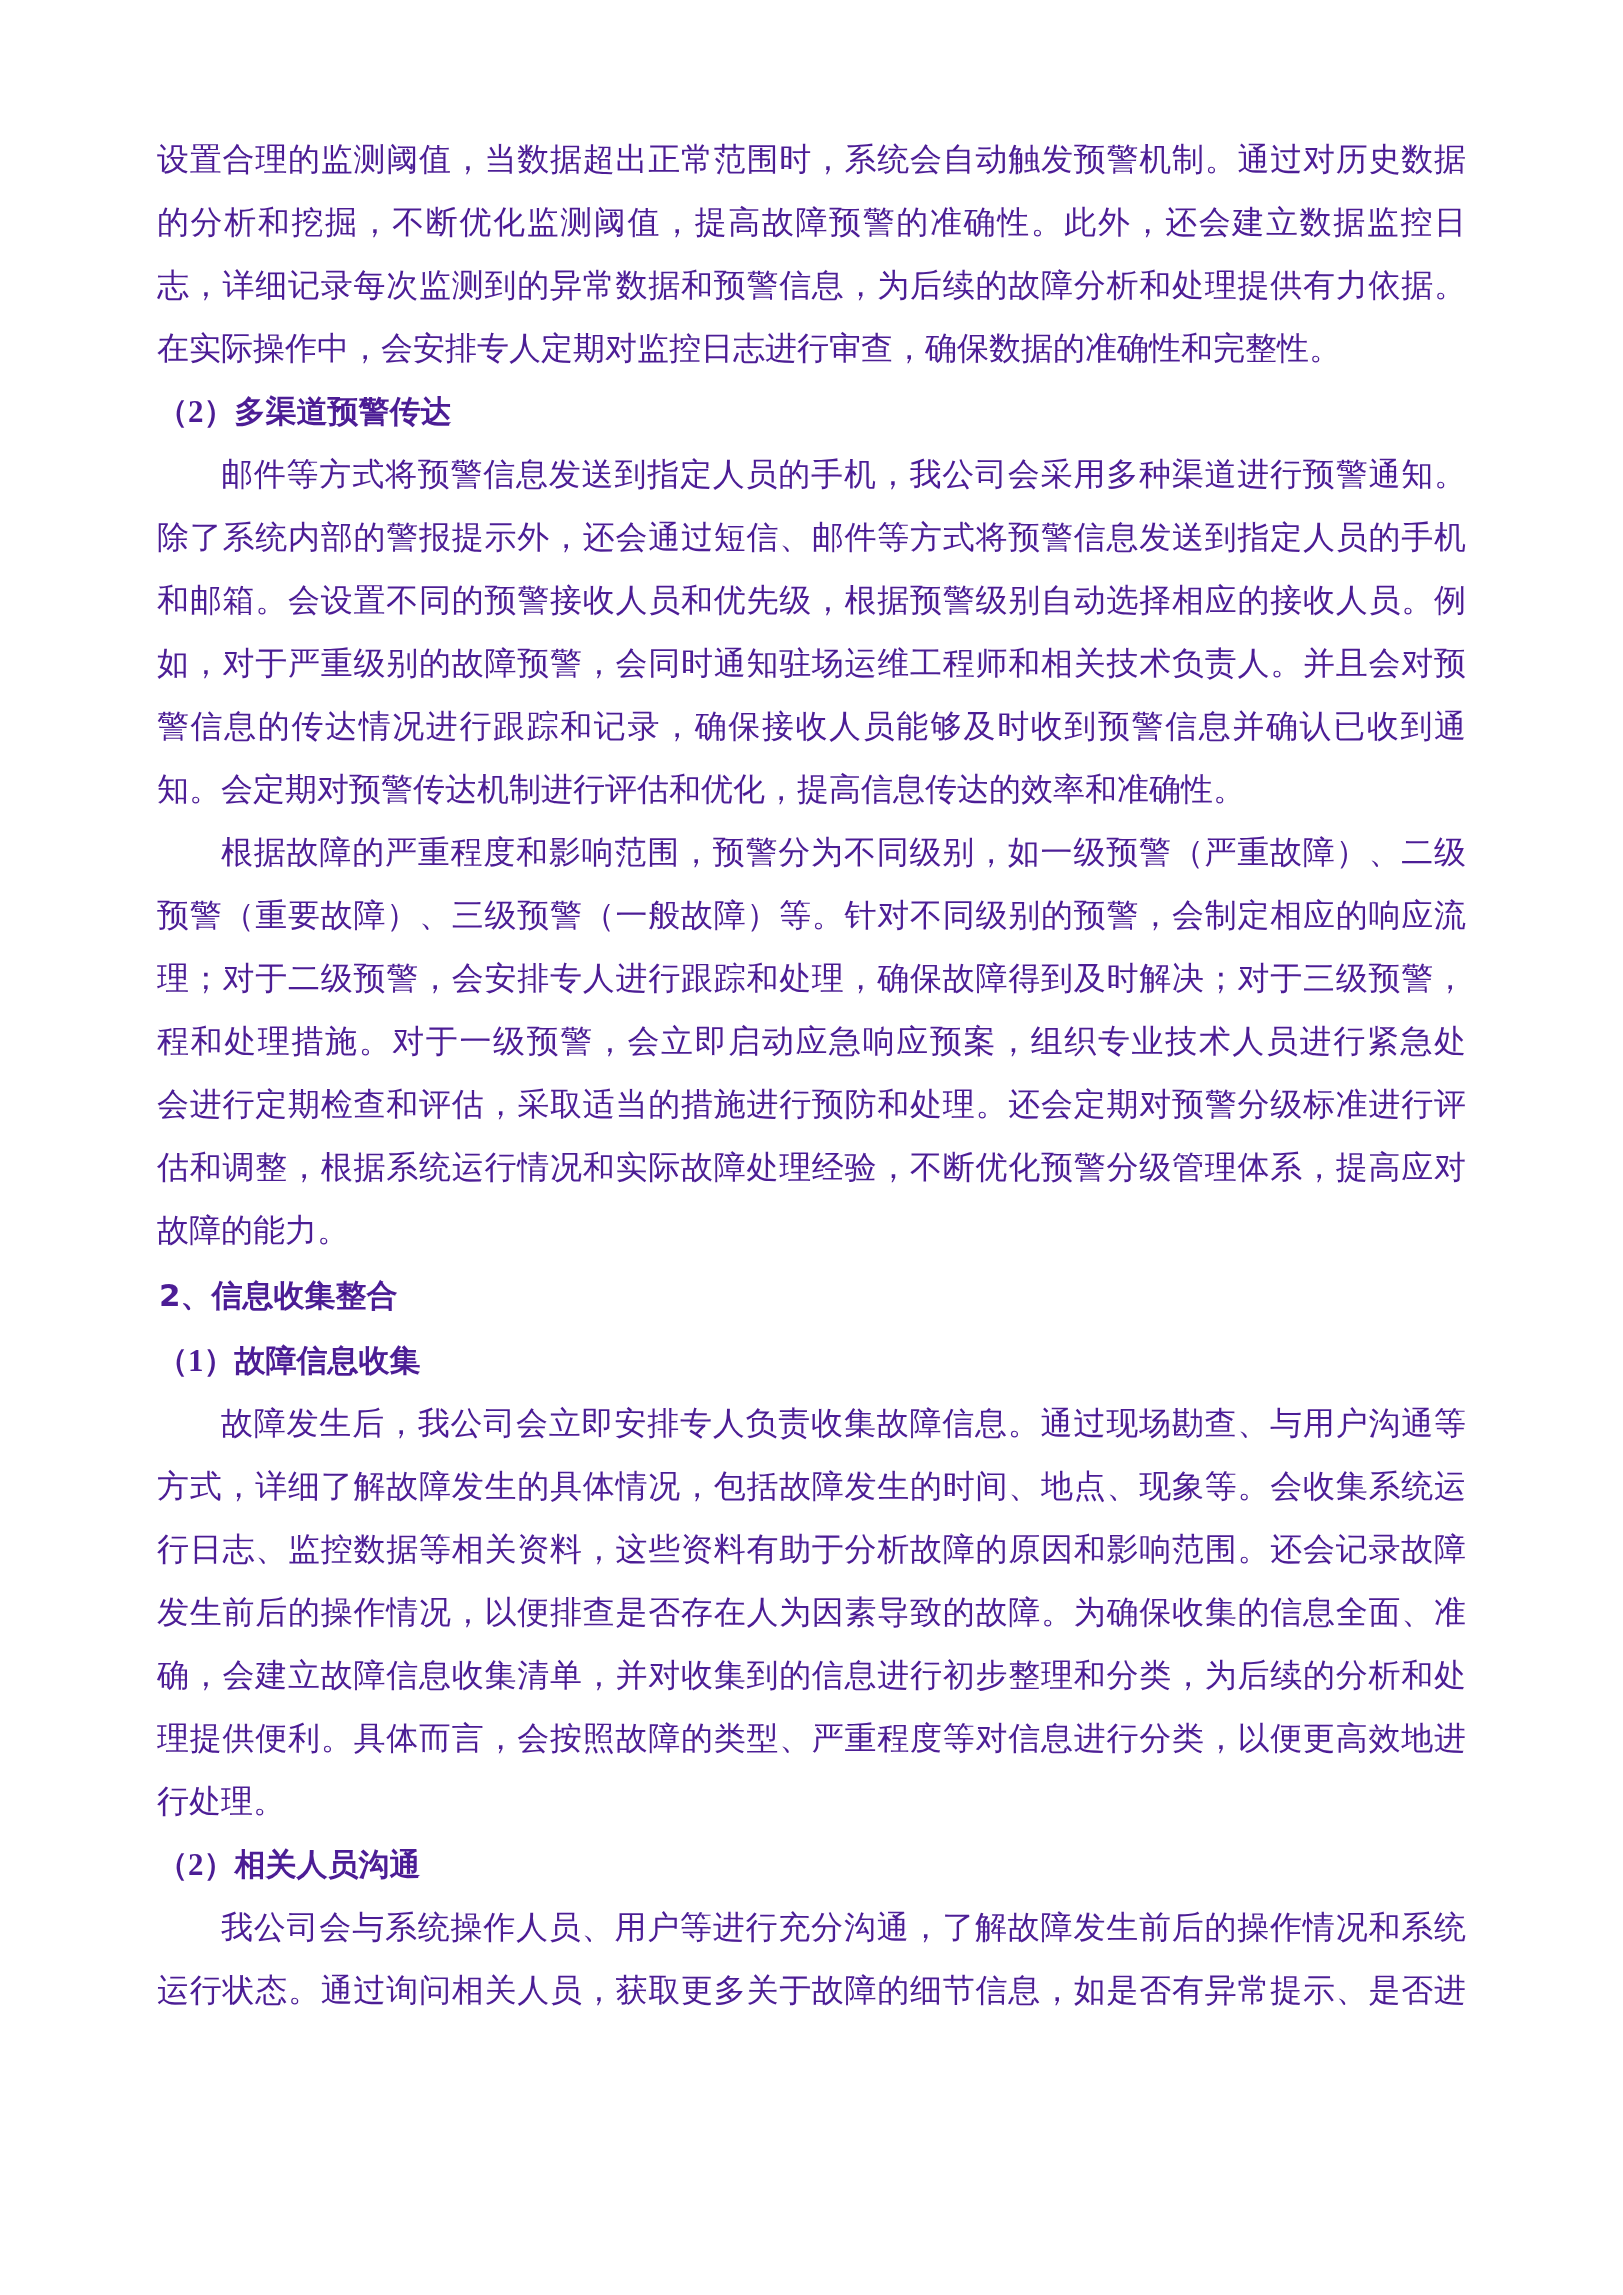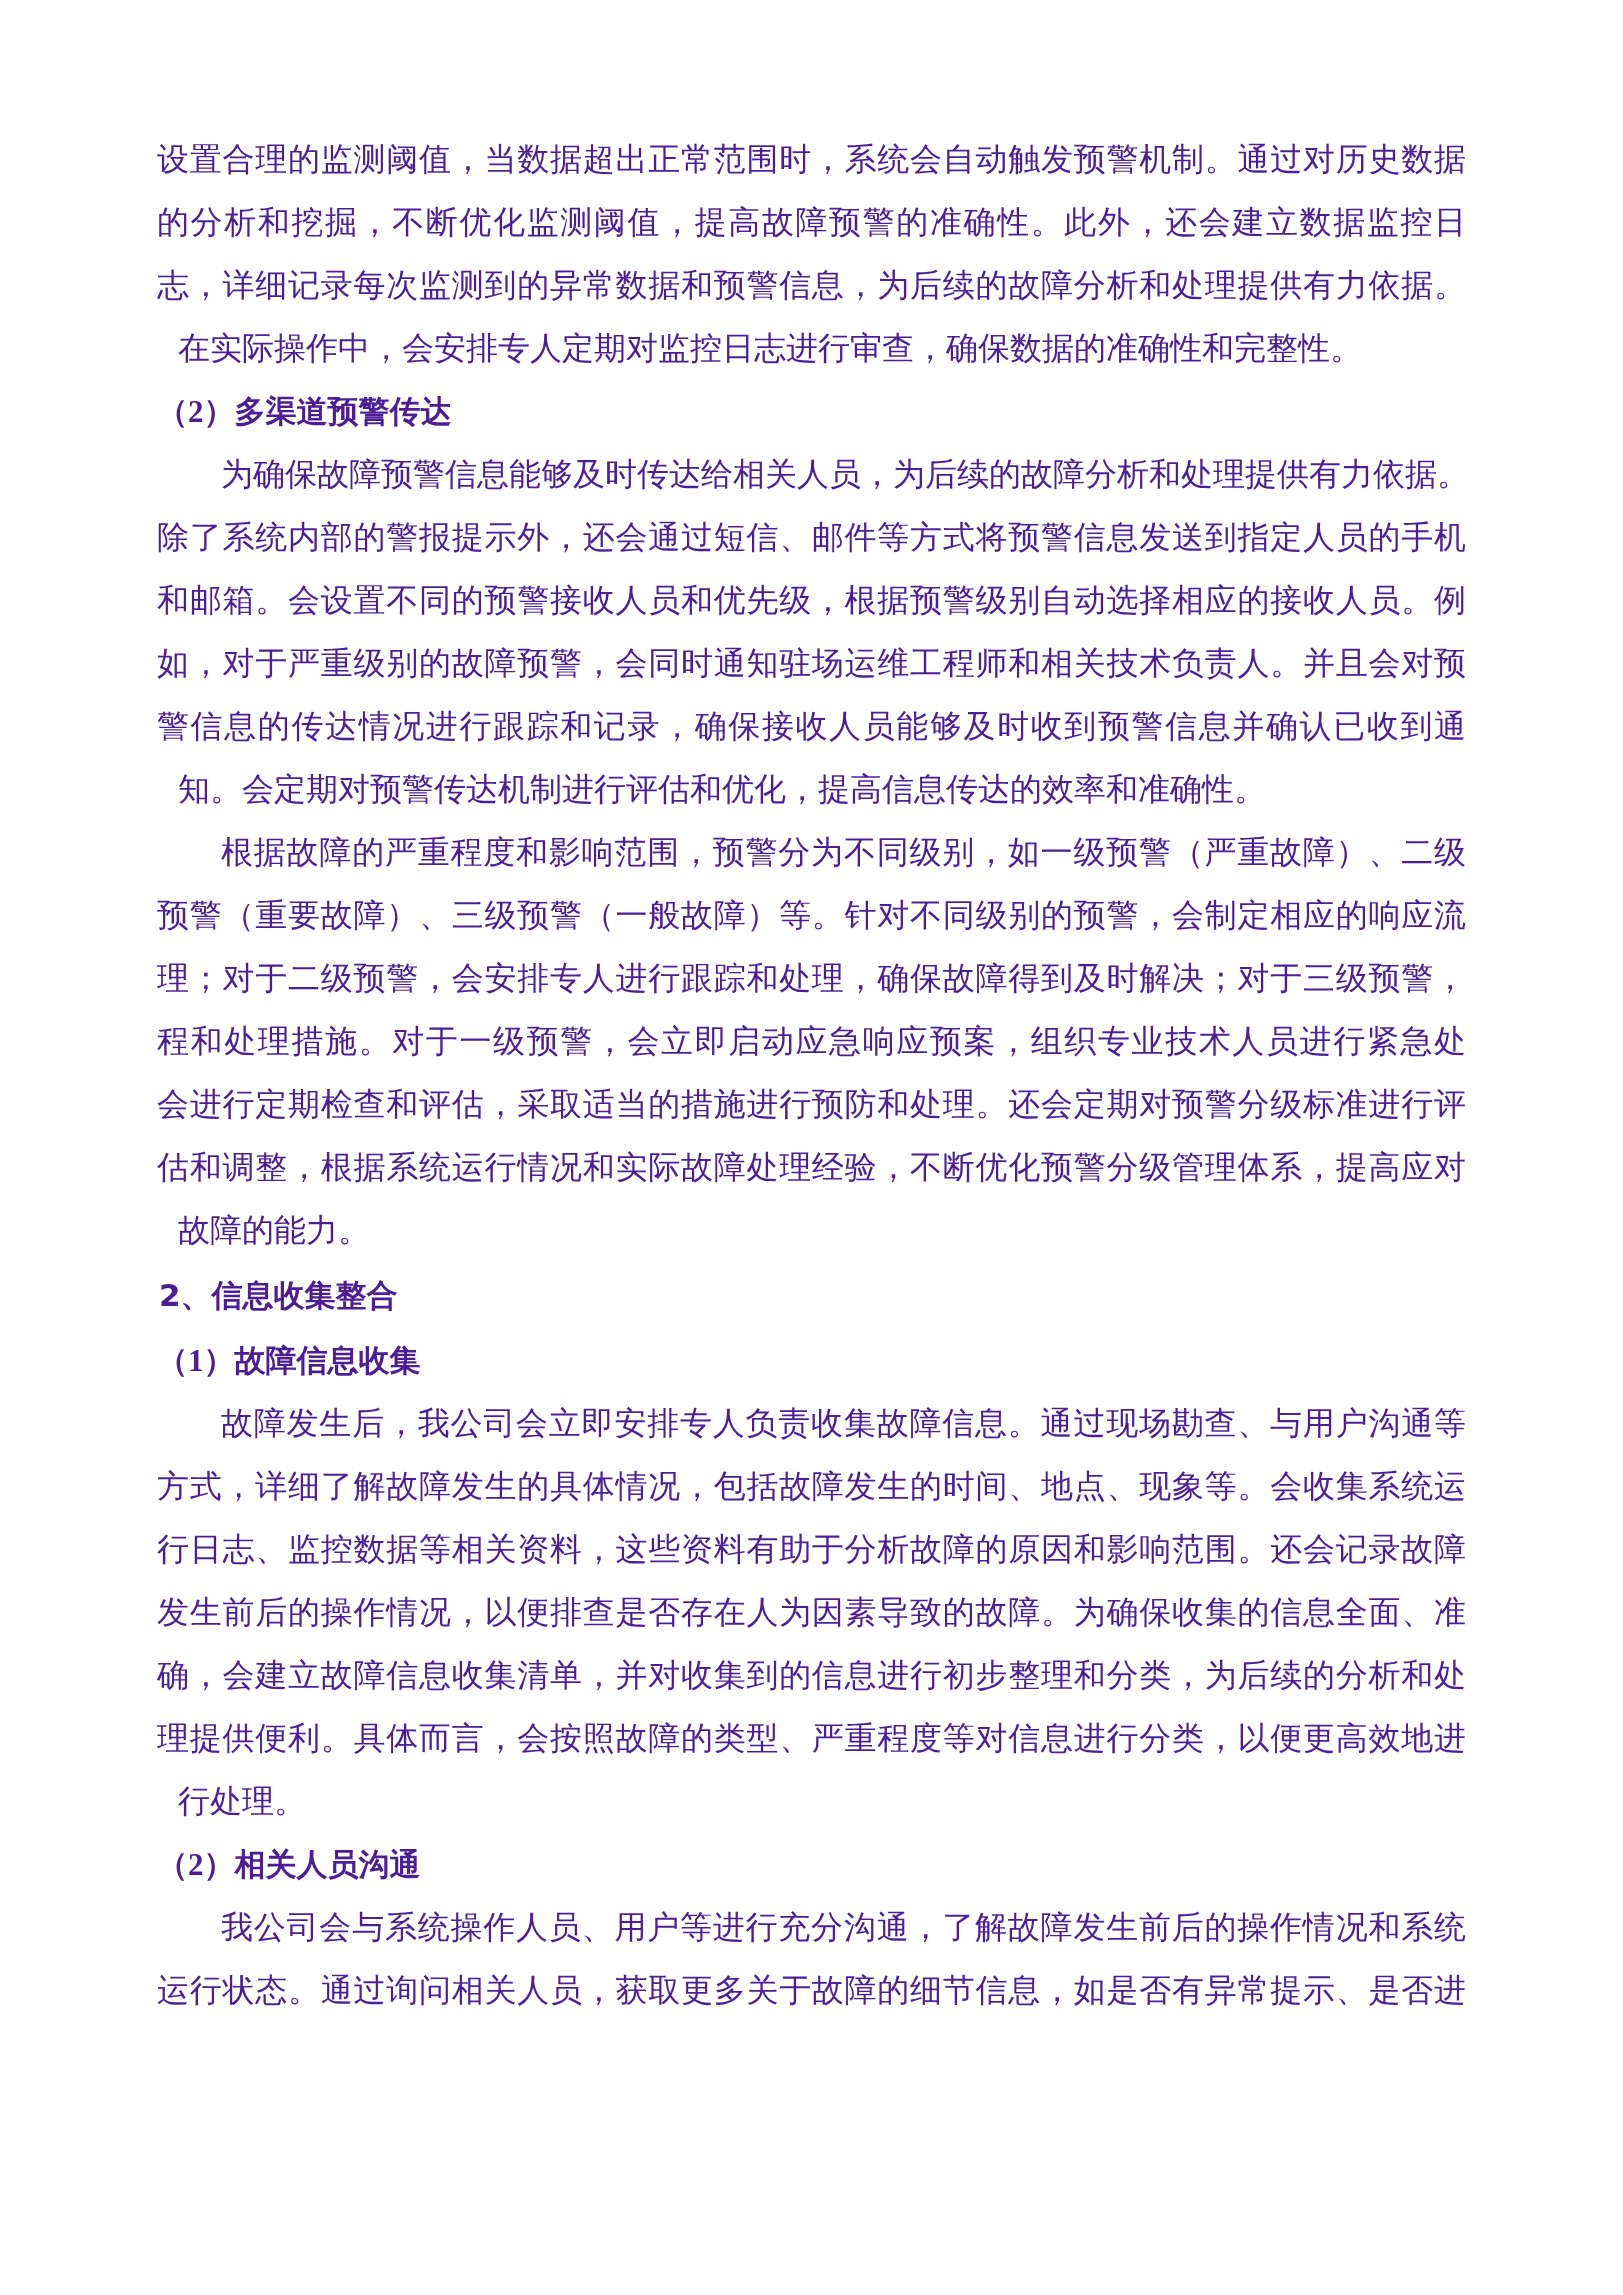--- a/index.html
+++ b/index.html
@@ -39,42 +39,41 @@
     }
     .line {
       display: block;
       height: 63px;
       white-space: nowrap;
       text-align: justify;
       text-align-last: justify;
     }
     .line.last {
       text-align-last: left;
-      margin-left: 21px;
     }
     .line.indent {
       padding-left: 64px;
     }
   </style>
 </head>
 <body>
 
 <div class="page">
 
   <div class="para-block">
     <span class="line">设置合理的监测阈值，当数据超出正常范围时，系统会自动触发预警机制。通过对历史数据</span>
     <span class="line">的分析和挖掘，不断优化监测阈值，提高故障预警的准确性。此外，还会建立数据监控日</span>
     <span class="line">志，详细记录每次监测到的异常数据和预警信息，为后续的故障分析和处理提供有力依据。</span>
     <span class="line last">在实际操作中，会安排专人定期对监控日志进行审查，确保数据的准确性和完整性。</span>
   </div>
 
   <div class="h3">（2）多渠道预警传达</div>
 
   <div class="para-block">
-    <span class="line indent">为确保故障预警信息能够及时传达给相关人员，为后续的故障分析和处理提供有力依据。</span>
+    <span class="line indent">邮件等方式将预警信息发送到指定人员的手机，我公司会采用多种渠道进行预警通知。</span>
     <span class="line">除了系统内部的警报提示外，还会通过短信、邮件等方式将预警信息发送到指定人员的手机</span>
     <span class="line">和邮箱。会设置不同的预警接收人员和优先级，根据预警级别自动选择相应的接收人员。例</span>
     <span class="line">如，对于严重级别的故障预警，会同时通知驻场运维工程师和相关技术负责人。并且会对预</span>
     <span class="line">警信息的传达情况进行跟踪和记录，确保接收人员能够及时收到预警信息并确认已收到通</span>
     <span class="line last">知。会定期对预警传达机制进行评估和优化，提高信息传达的效率和准确性。</span>
   </div>
 
 
   <div class="para-block">
     <span class="line indent">根据故障的严重程度和影响范围，预警分为不同级别，如一级预警（严重故障）、二级</span>

